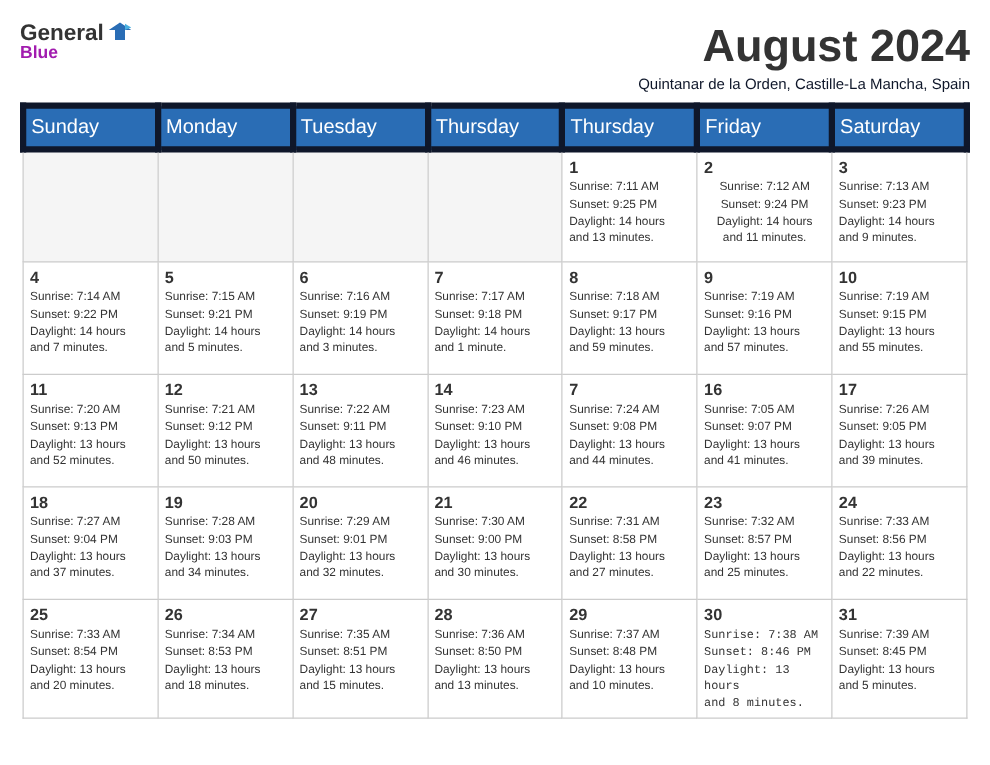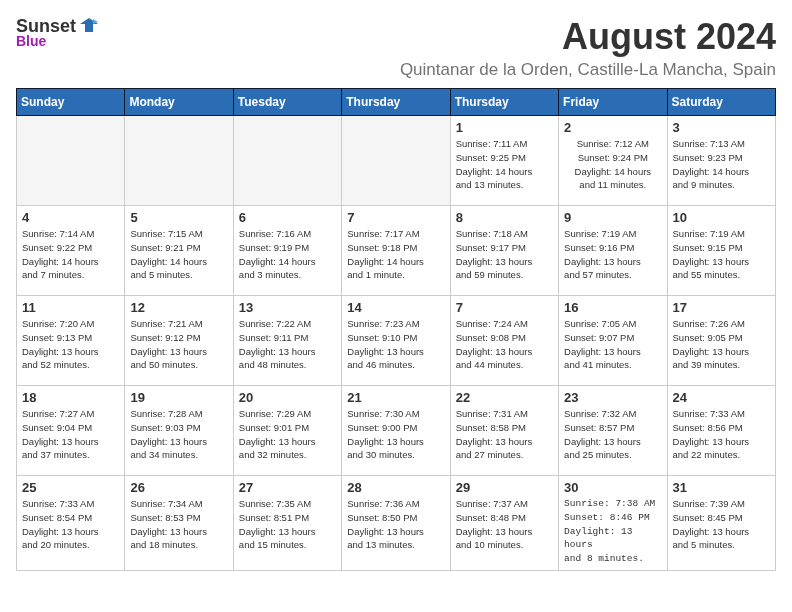--- a/index.html
+++ b/index.html
@@ -23,37 +23,37 @@
     }
     .title-block {
       text-align: right;
     }
     .month-title {
       font-size: 36px;
       font-weight: bold;
       color: #333;
     }
     .subtitle {
-      font-size: 17px;
-      color: #737373;
+      font-size: 12px;
+      color: #0f172a;
       margin-top: 2px;
     }
     .calendar {
       width: 100%;
       border-collapse: collapse;
       margin-top: 8px;
     }
     .calendar th {
       background: #2a6db5;
       color: #fff;
-      font-size: 12px;
-      font-weight: bold;
+      font-size: 16px;
+      font-weight: normal;
       padding: 6px 4px;
       text-align: left;
-      border: 1px solid #0f172a;
+      border: 5px solid #0f172a;
     }
     .calendar td {
       vertical-align: top;
       padding: 4px 5px;
       font-size: 10px;
       color: #333;
       border: 1px solid #ccc;
       width: 108px;
       height: 90px;
       background: #fff;
@@ -76,21 +76,21 @@
       color: #333;
       line-height: 1.45;
     }
   </style>
 </head>
 <body>
 
 <div class="header">
   <div class="logo">
     <div style="display:flex;align-items:center;">
-      <span style="font-size:18px;font-weight:bold;color:#333;">Sunset</span>
+      <span style="font-size:18px;font-weight:bold;color:#333;">General</span>
       <svg width="22" height="22" viewBox="0 0 22 22" style="margin-left:2px;margin-top:-4px;">
         <polygon points="11,4 20,10 15,10 15,18 7,18 7,10 2,10" fill="#2a6db5"></polygon>
         <polygon points="15,5 20,8 15,10" fill="#4ab0e0"></polygon>
       </svg>
     </div>
     <span style="font-size:14px;font-weight:bold;color:#a21caf;margin-top:-4px;">Blue</span>
   </div>
   <div class="title-block">
     <div class="month-title">August 2024</div>
     <div class="subtitle">Quintanar de la Orden, Castille-La Mancha, Spain</div>

